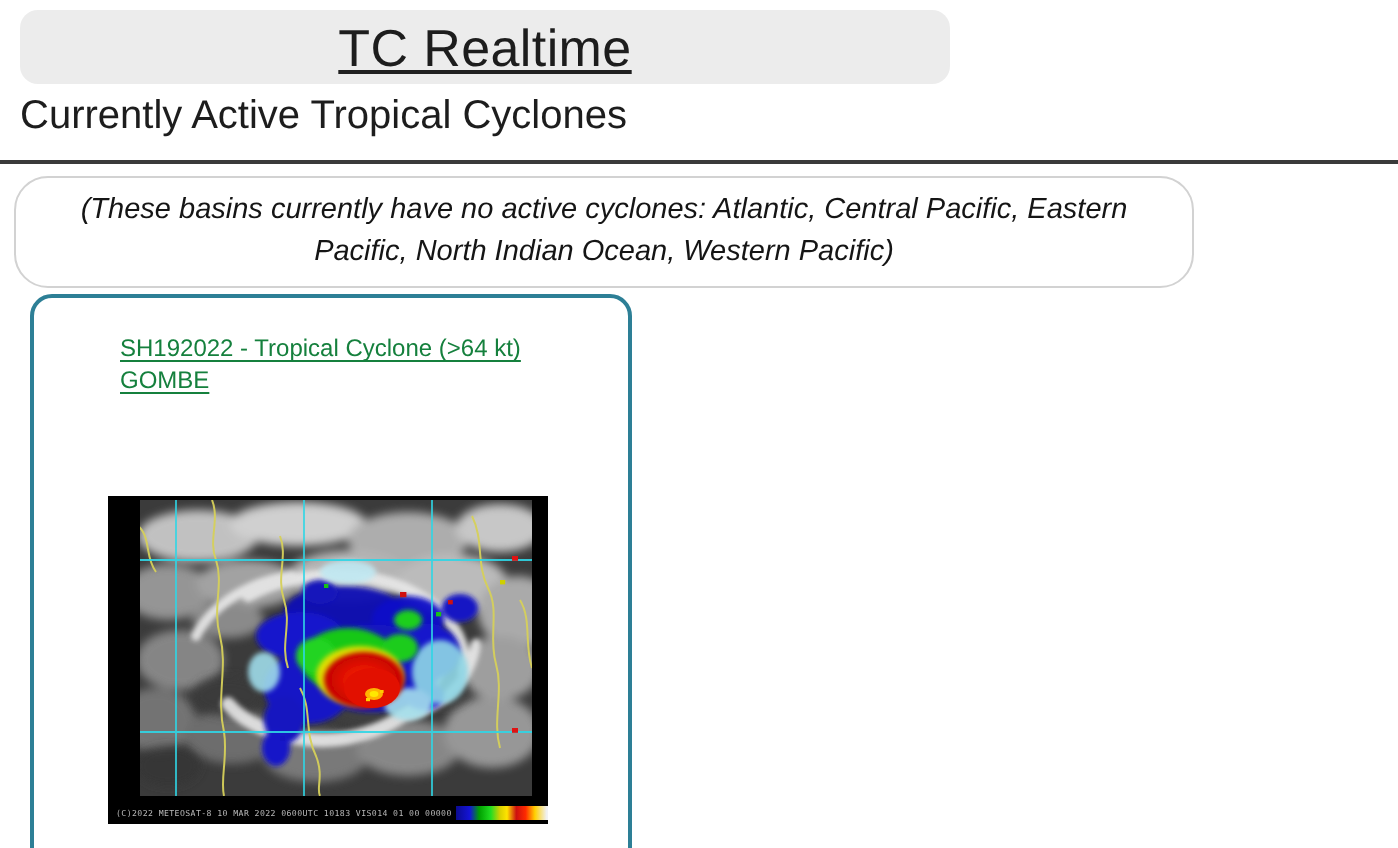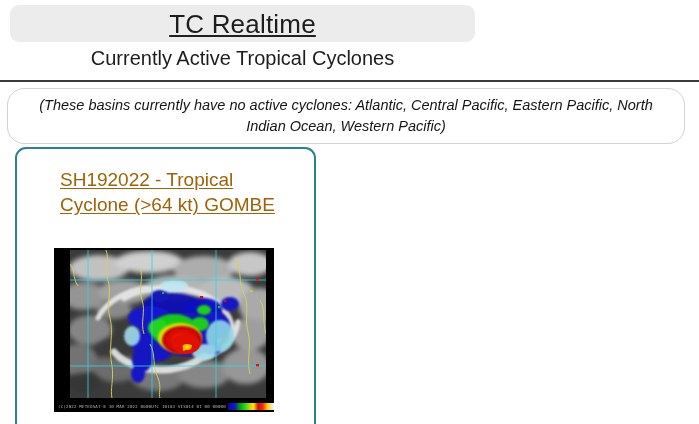--- a/index.html
+++ b/index.html
@@ -37,42 +37,42 @@
     letter-spacing: 0.2px;
     color: #1d1d1d;
     line-height: 1;
   }
 
   .subtitle {
     position: absolute;
     left: 10px;
     top: 46px;
     width: 465px;
-    text-align: center;
+    text-align: left;
     font-size: 20px;
     font-weight: 400;
     color: #1d1d1d;
     line-height: 1.25;
   }
 
   .divider {
     position: absolute;
     left: 0px;
     top: 80px;
     width: 699px;
     height: 0;
     border-top: 2px solid #3a3a3a;
   }
 
   
   .notice-box {
     position: absolute;
     left: 7px;
     top: 88px;
-    width: 678px;
+    width: 590px;
     box-sizing: border-box;
     border: 1px solid #d2d2d2;
     border-radius: 17px;
     background: #ffffff;
     padding: 6px 12px 7px 12px;
     text-align: center;
   }
   .notice-text {
     font-style: italic;
     font-size: 14.5px;
@@ -101,23 +101,23 @@
     font-weight: 700;
     color: #1b1b1b;
     text-decoration: underline;
     text-underline-offset: 3px;
   }
 
   .storm-link {
     display: block;
     margin: 18px 0 0 43px;
     width: 245px;
-    font-size: 19px;
+    font-size: 12px;
     line-height: 1.33;
-    color: #a16207;
+    color: #15803d;
     text-decoration: underline;
     text-underline-offset: 1.5px;
     cursor: pointer;
   }
 
   
   .sat-wrap {
     position: absolute;
     left: 37px;          
     top: 99px;           

